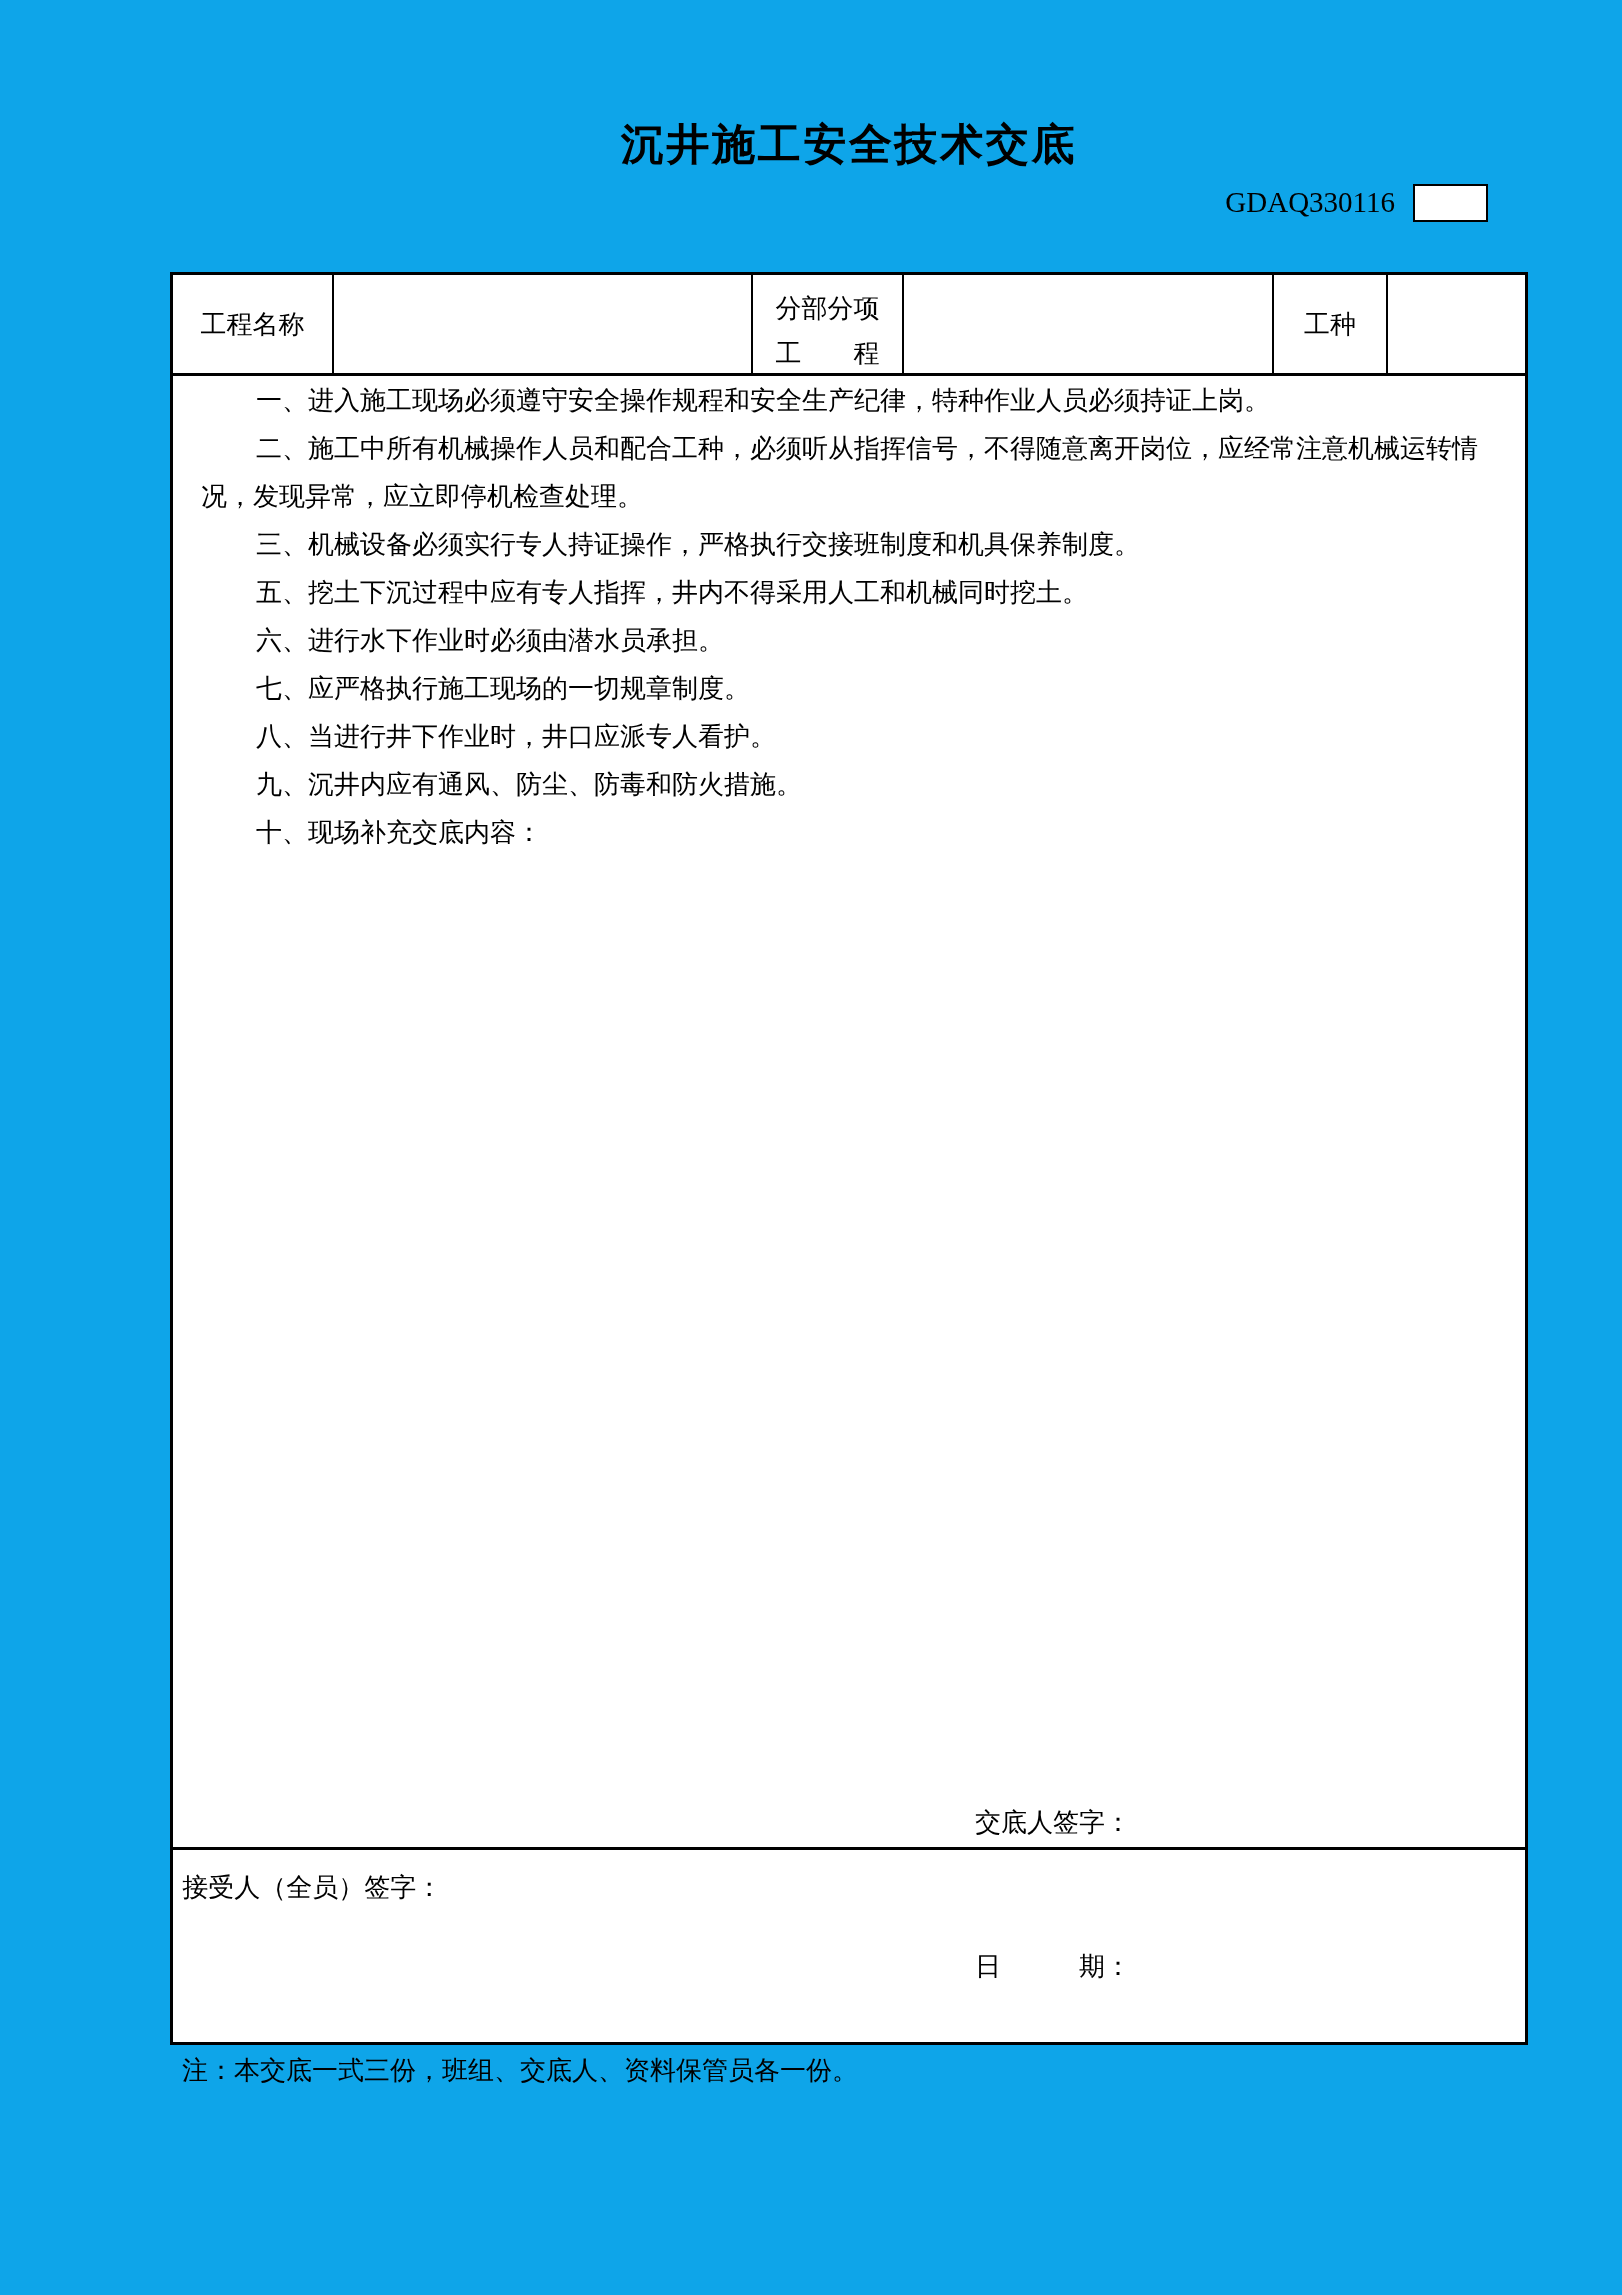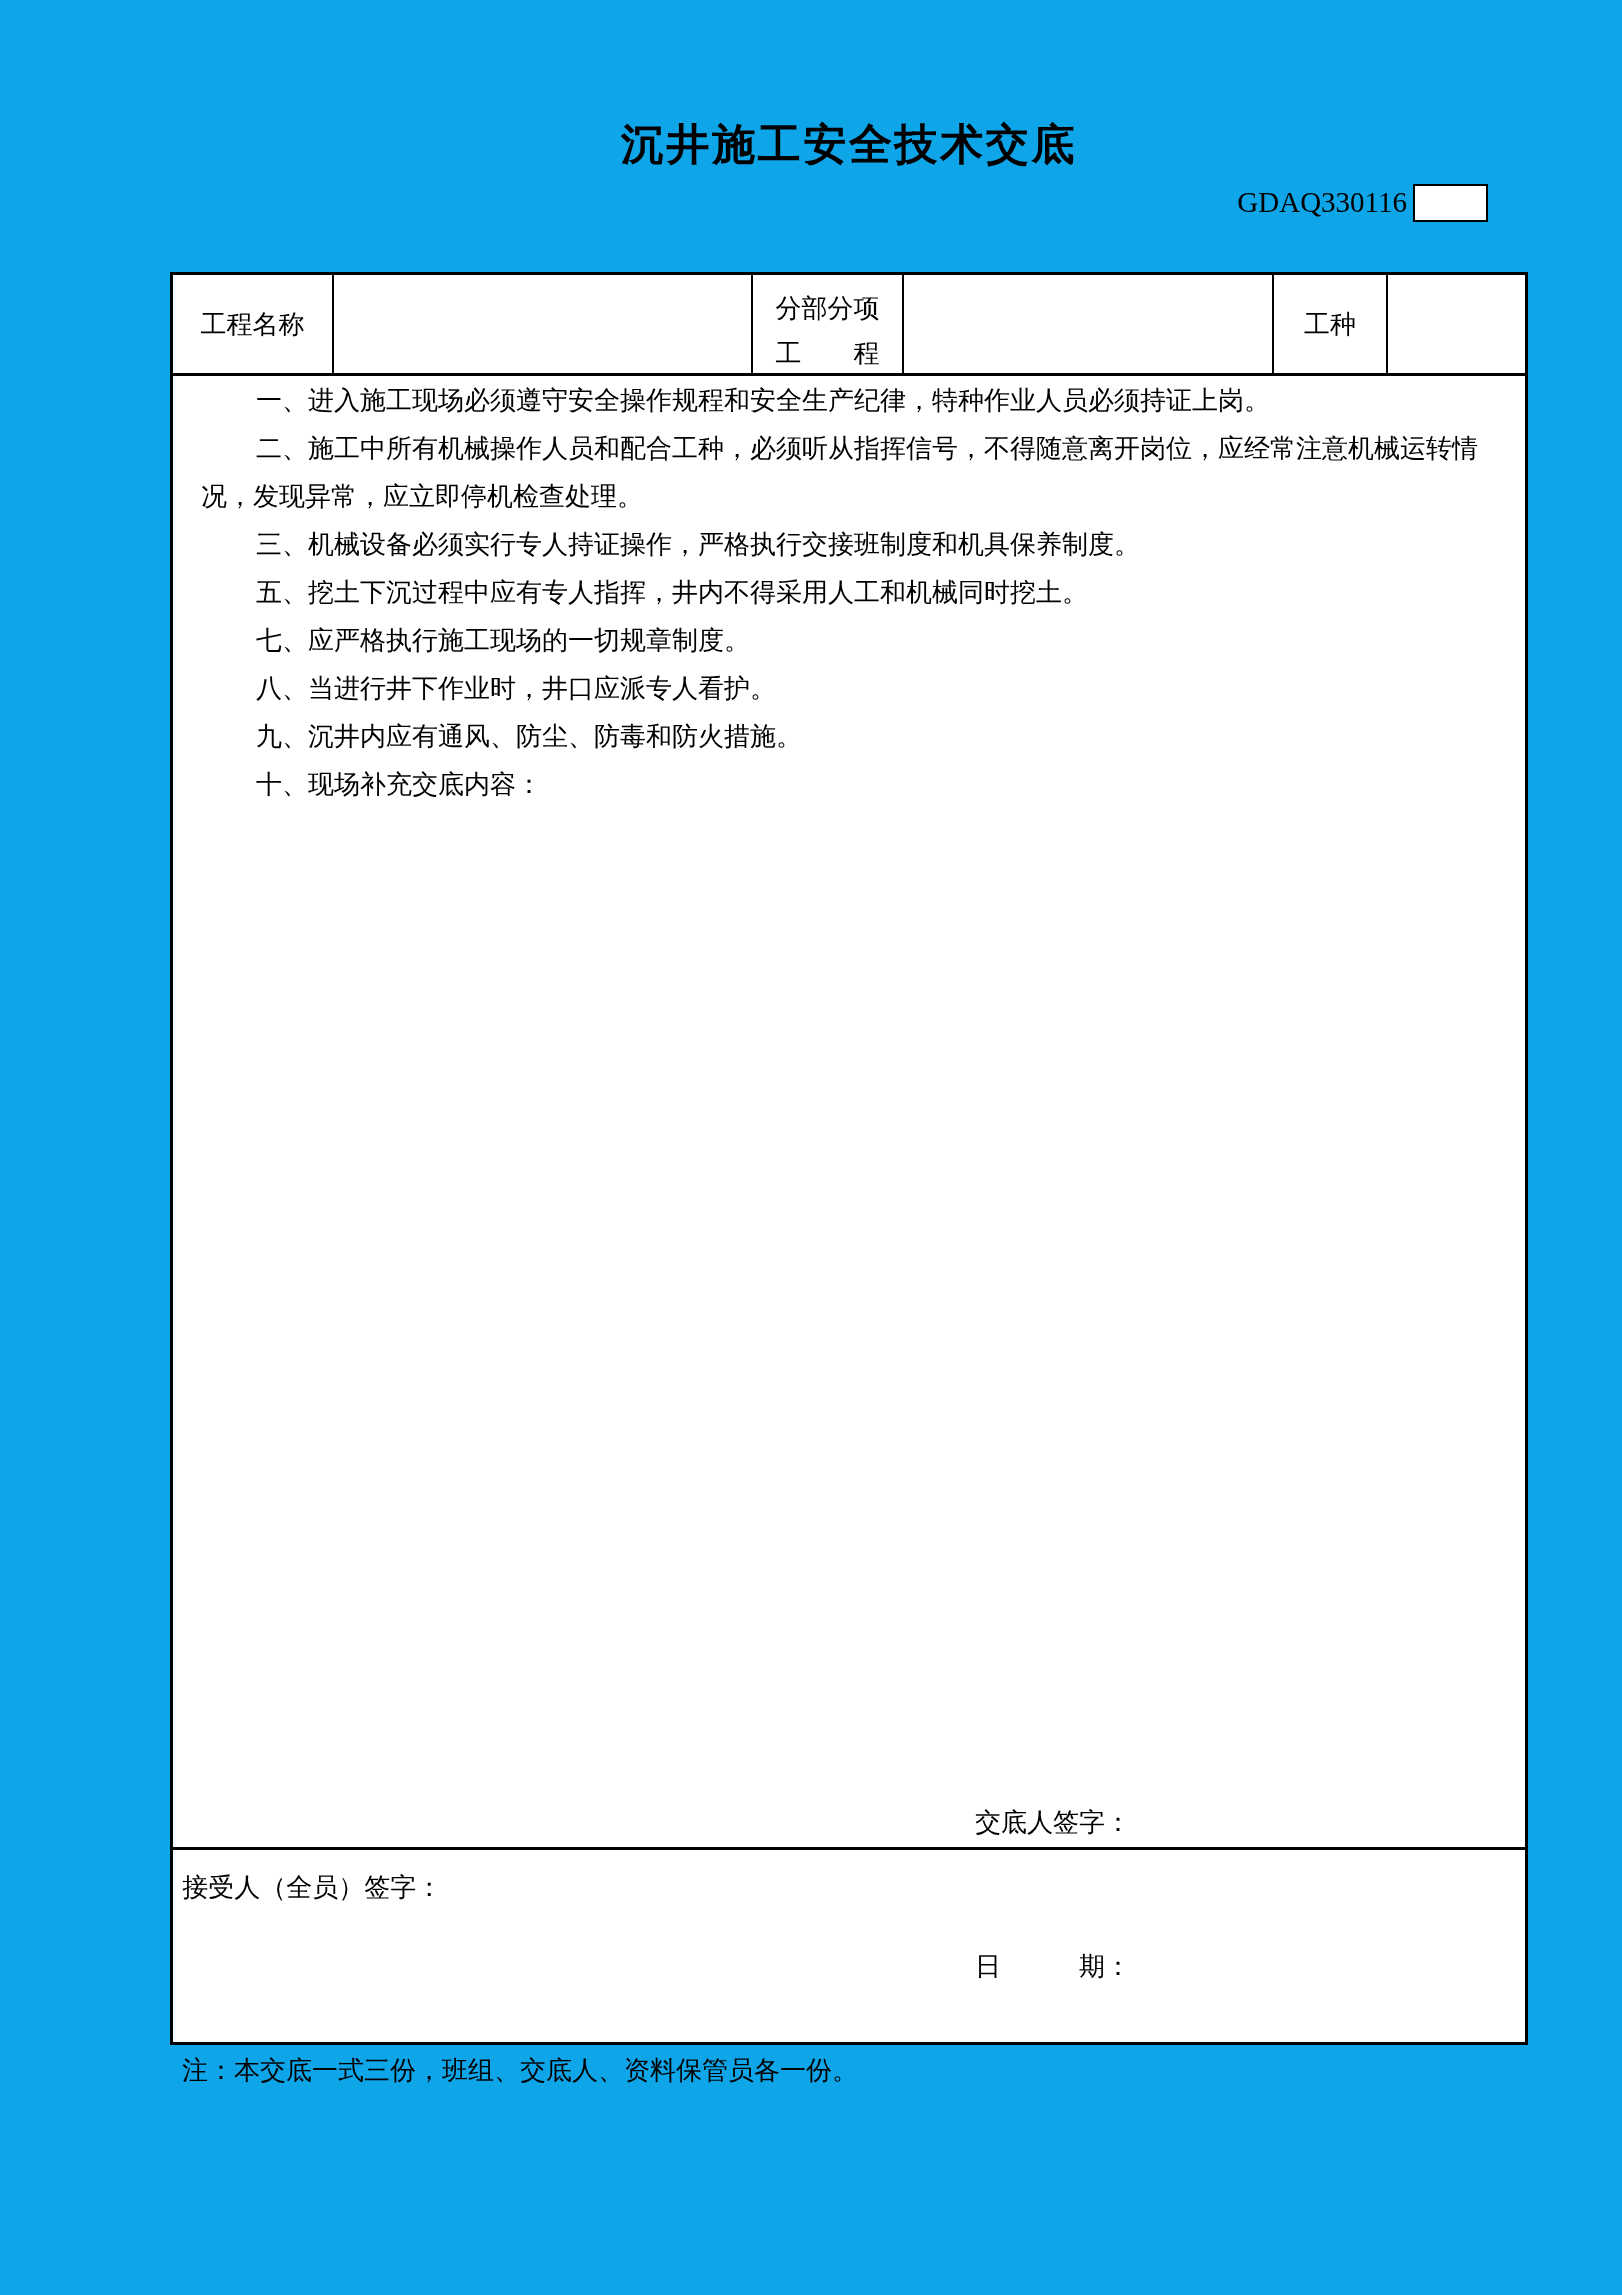--- a/index.html
+++ b/index.html
@@ -30,21 +30,21 @@
   }
   .code-row {
     position: absolute;
     left: 170px;
     top: 182px;
     width: 1358px;
     height: 41px;
     display: flex;
     justify-content: flex-end;
     align-items: center;
-    gap: 6px;
+    gap: 18px;
   }
   .code-text {
     font-size: 29px;
     line-height: 1;
   }
   .code-box {
     box-sizing: border-box;
     width: 75px;
     height: 38px;
     border: 2.6px solid #000000;
@@ -152,20 +152,21 @@
       <div class="cell c4"></div>
       <div class="cell c5">工种</div>
       <div class="cell c6 last"></div>
     </div>
 
     <div class="content-cell">
       <p>一、进入施工现场必须遵守安全操作规程和安全生产纪律，特种作业人员必须持证上岗。</p>
       <p>二、施工中所有机械操作人员和配合工种，必须听从指挥信号，不得随意离开岗位，应经常注意机械运转情况，发现异常，应立即停机检查处理。</p>
       <p>三、机械设备必须实行专人持证操作，严格执行交接班制度和机具保养制度。</p>
       <p>五、挖土下沉过程中应有专人指挥，井内不得采用人工和机械同时挖土。</p>
+      <p>六、进行水下作业时必须由潜水员承担。</p>
       <p>七、应严格执行施工现场的一切规章制度。</p>
       <p>八、当进行井下作业时，井口应派专人看护。</p>
       <p>九、沉井内应有通风、防尘、防毒和防火措施。</p>
       <p>十、现场补充交底内容：</p>
 
       <div class="sig-block">
         <div>交底人签字：</div>
         <div>日　　　期：</div>
       </div>
     </div>

